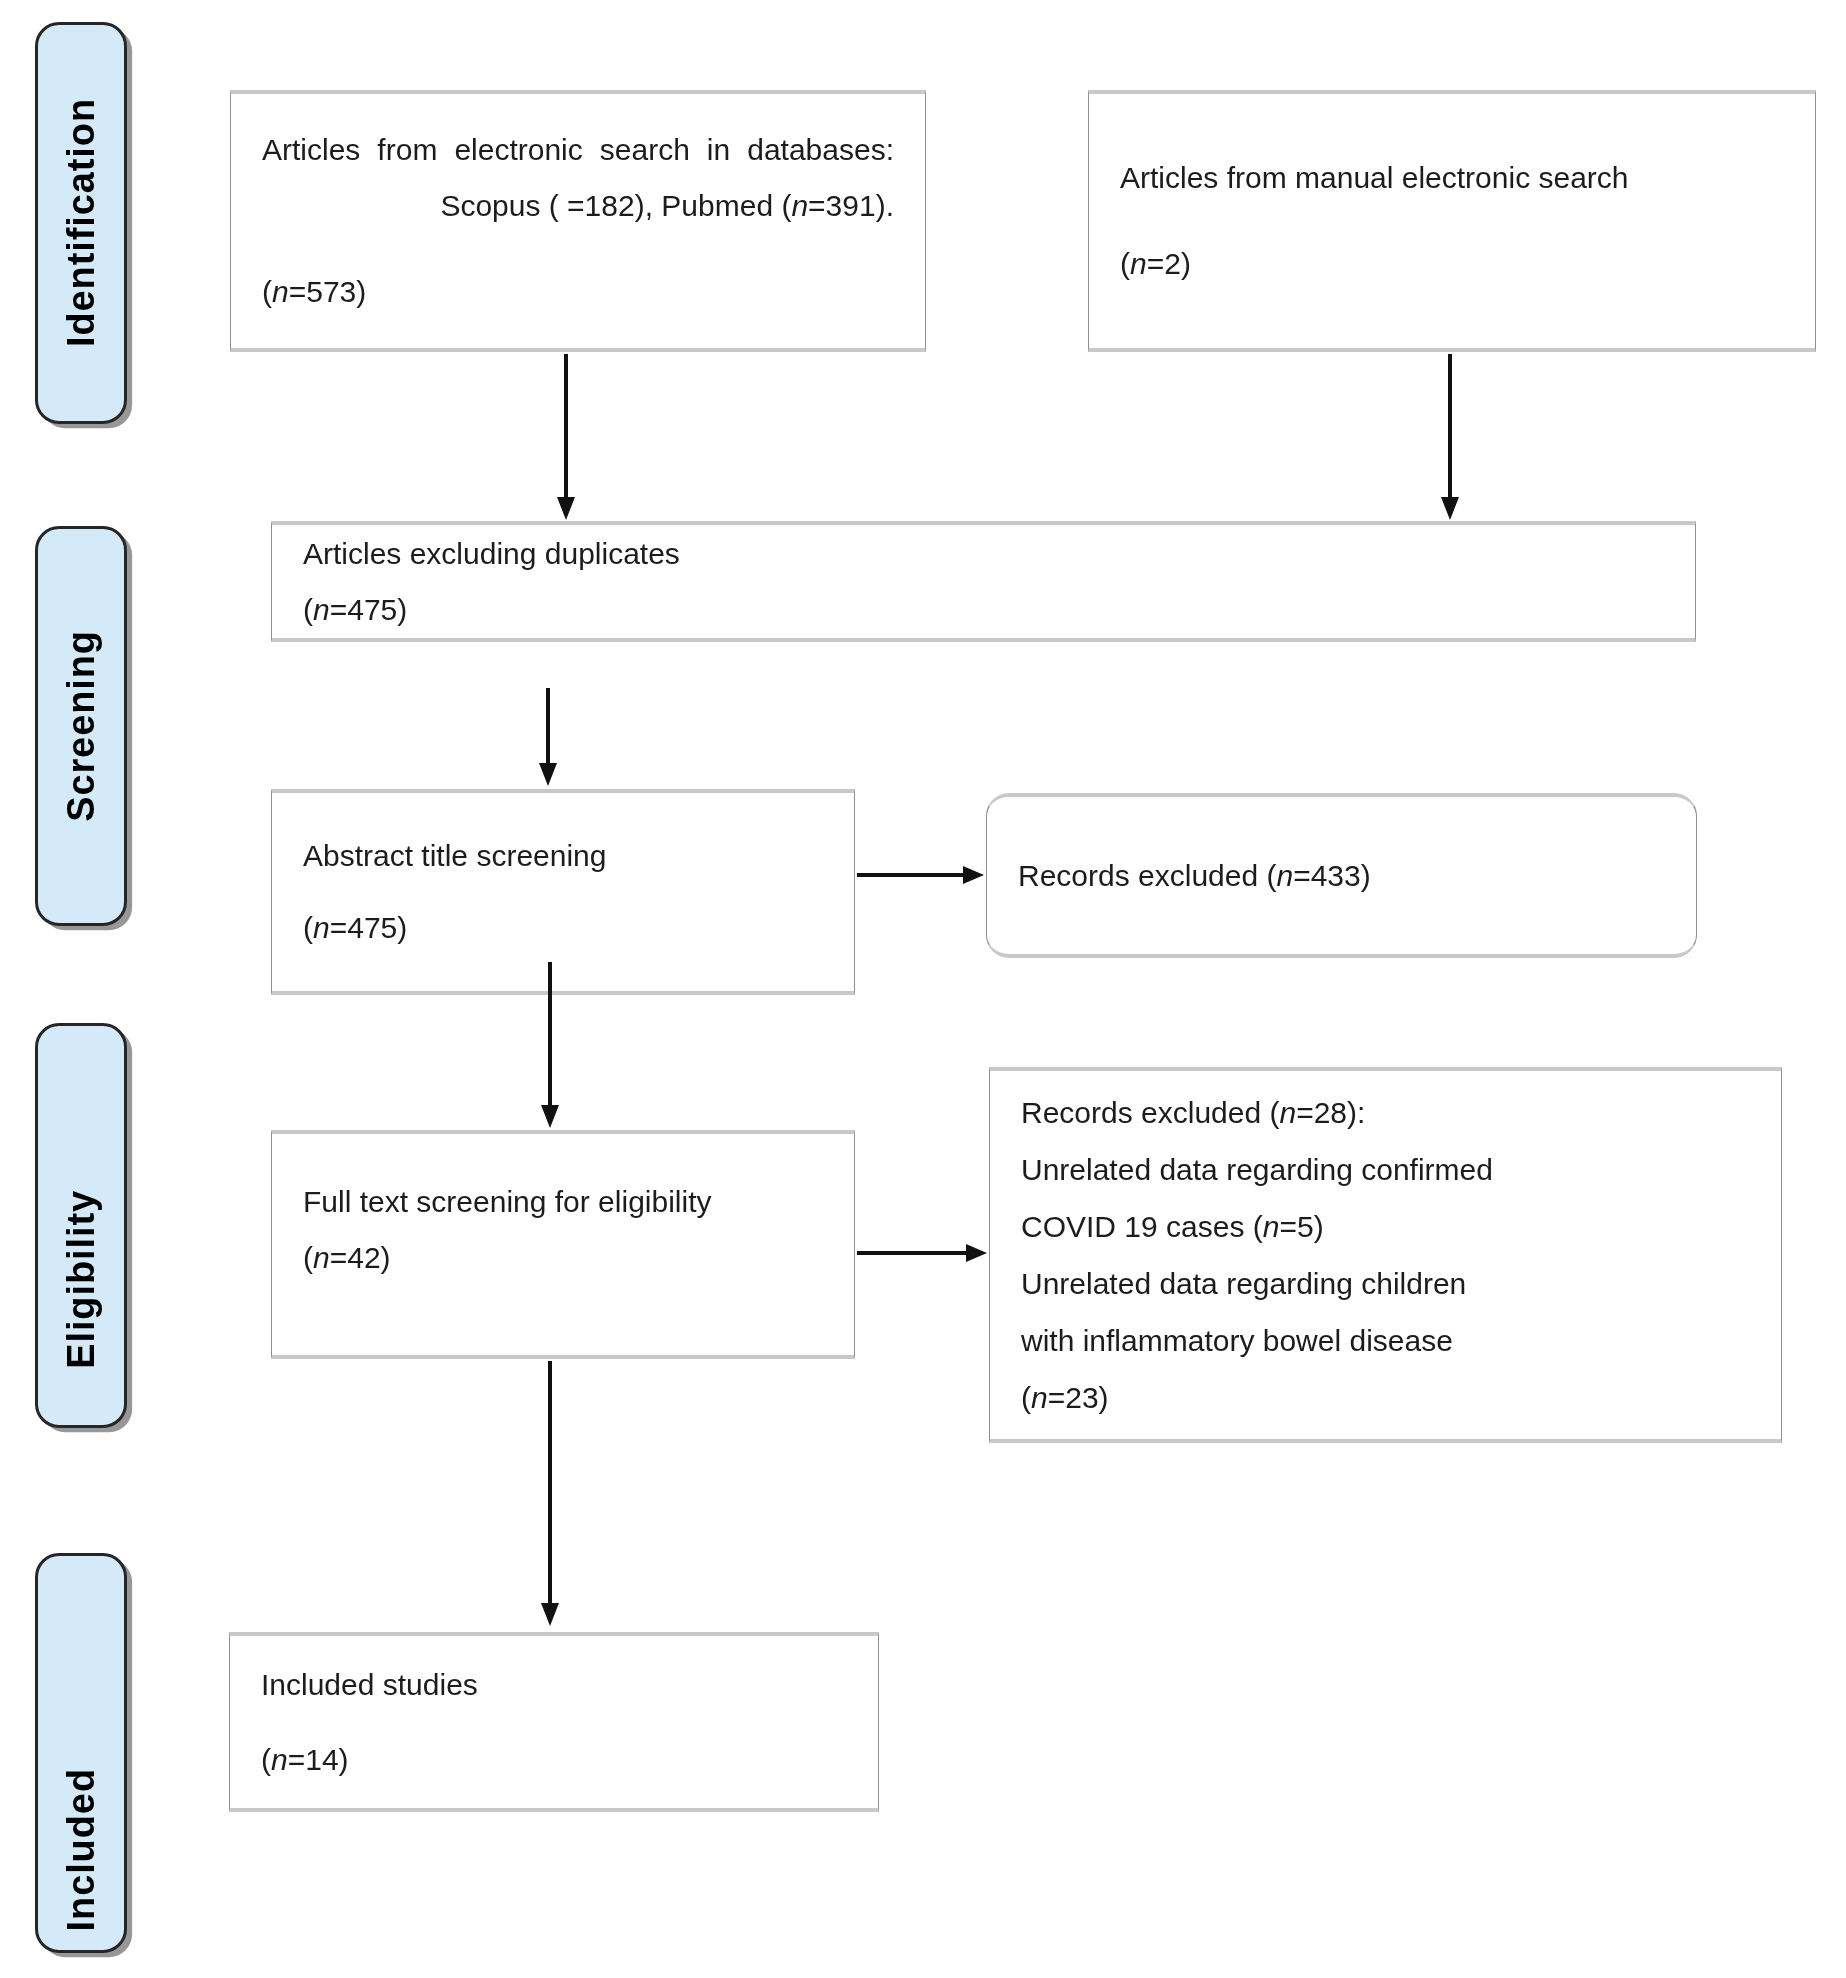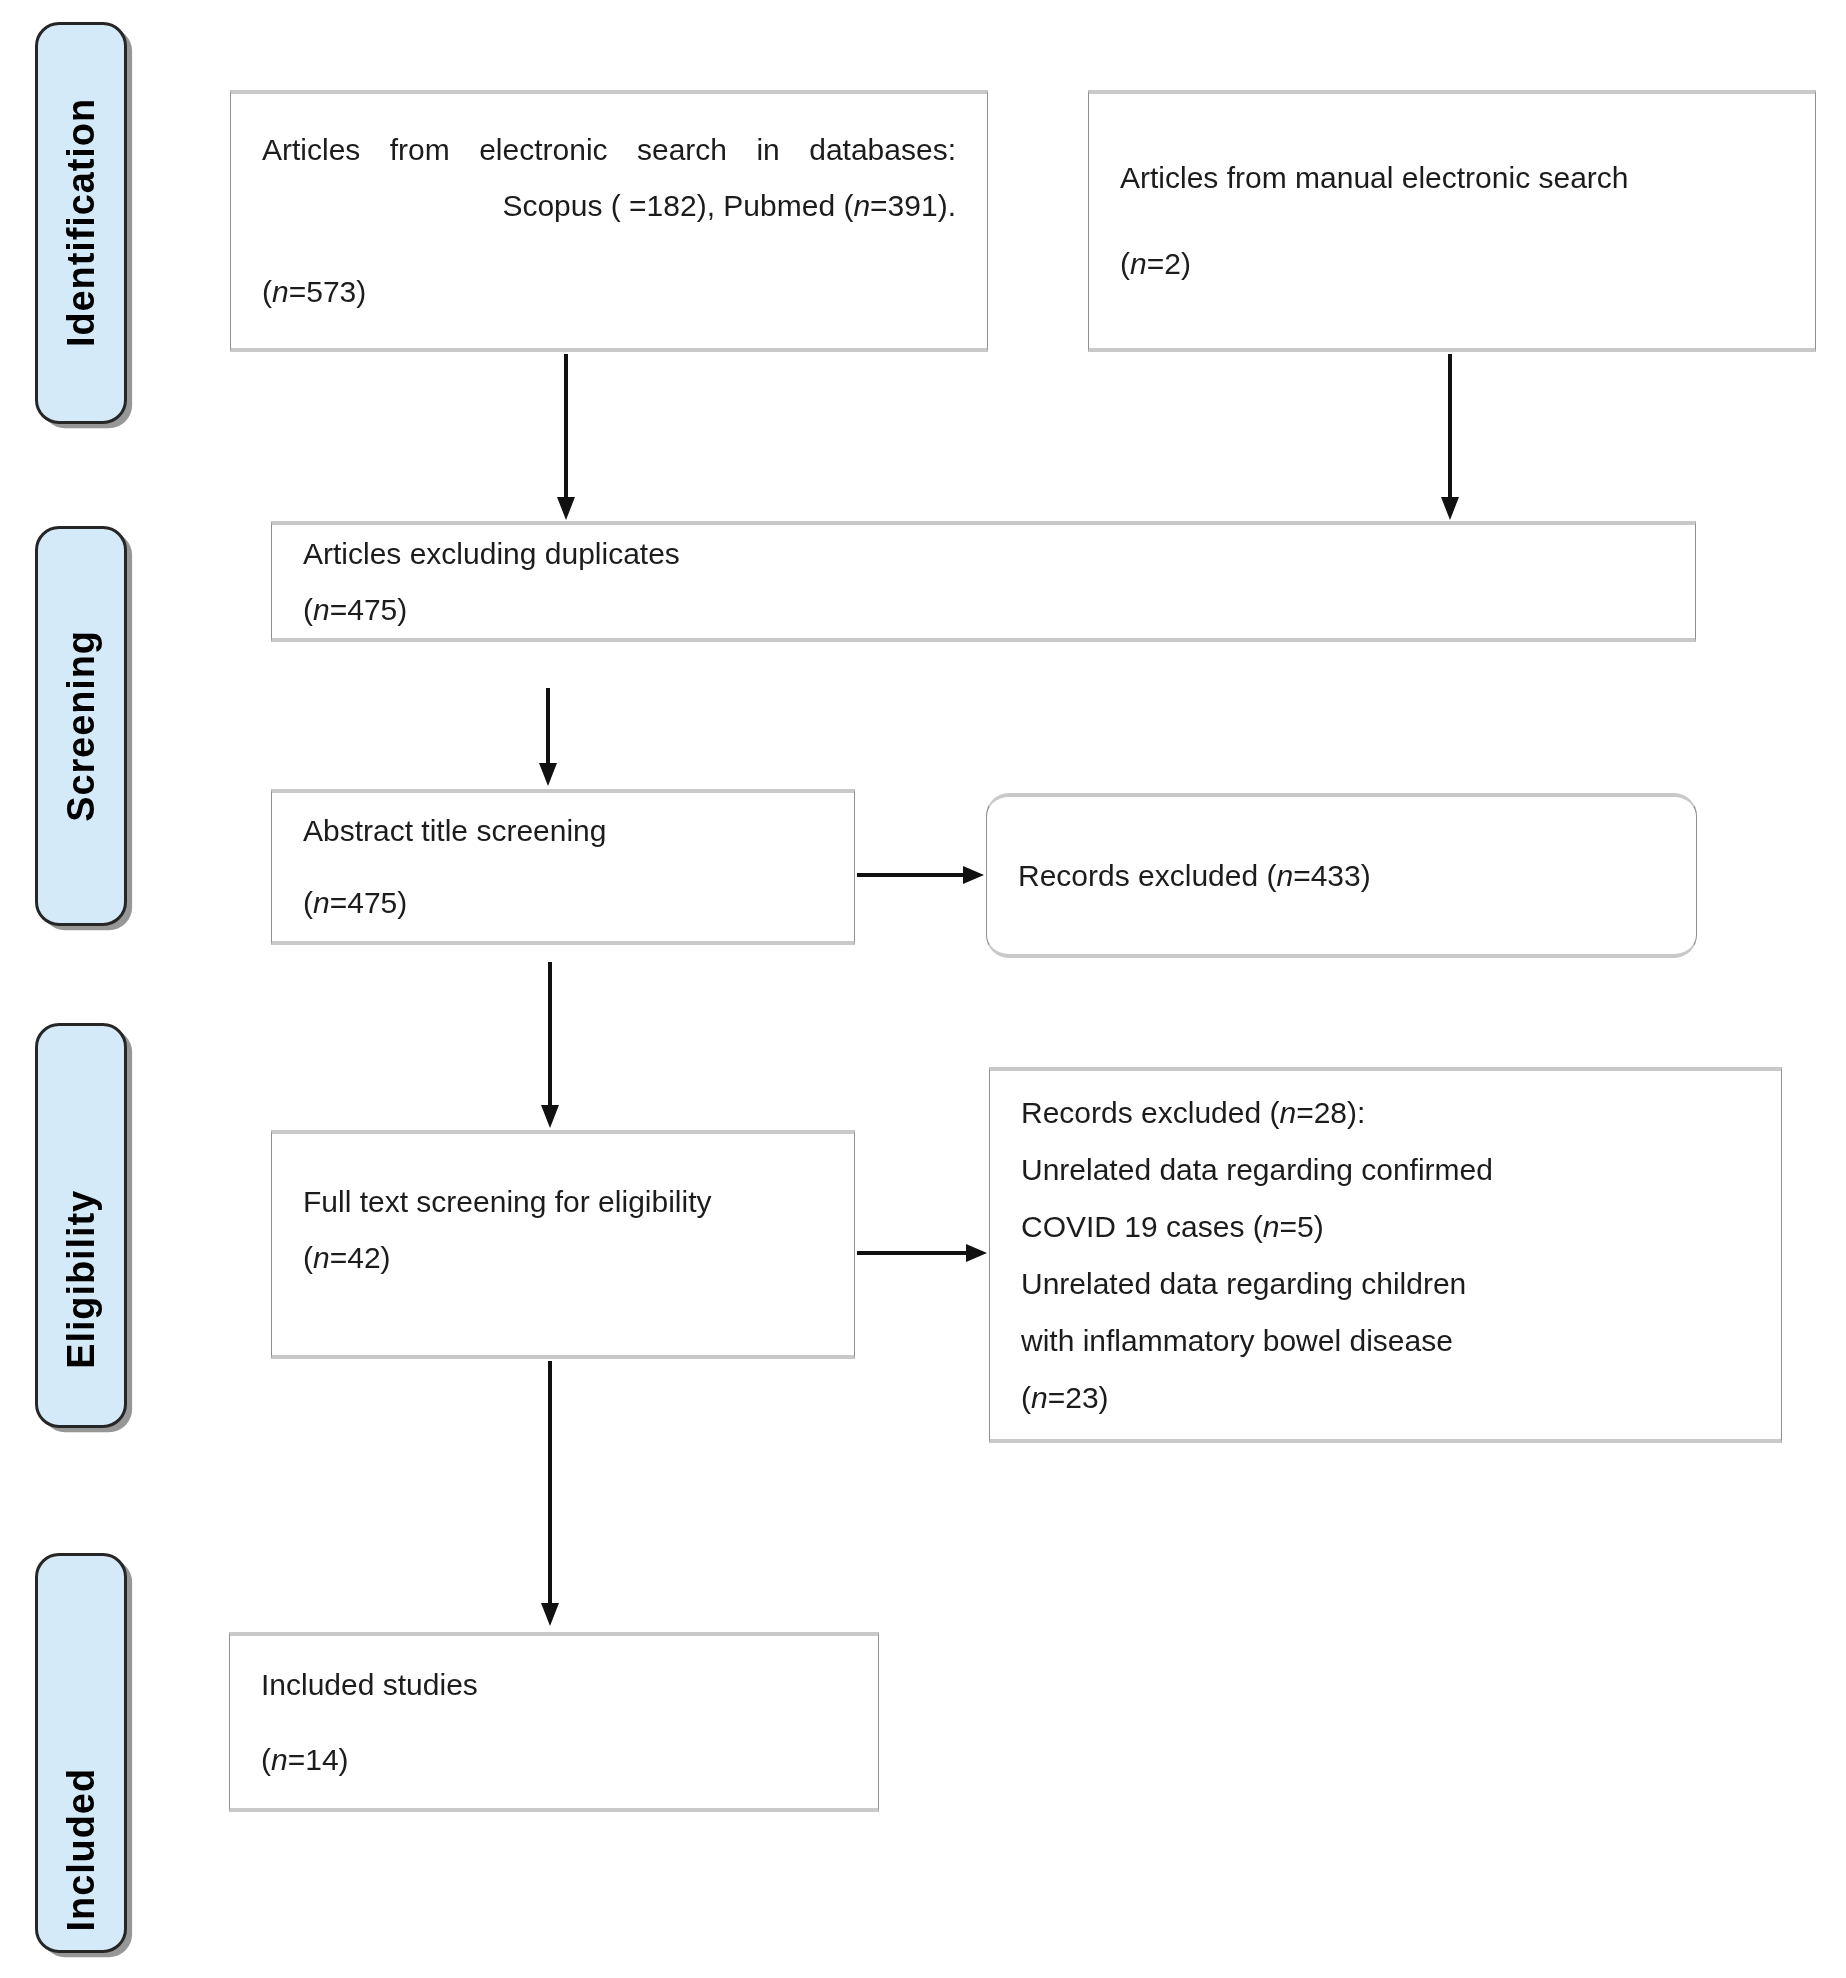--- a/index.html
+++ b/index.html
@@ -58,25 +58,25 @@
     font-size:30px;
     padding:8.7px 31px;
   }
   .fbox .line{line-height:56px;min-height:56px;}
   .fbox .spacer{height:29.5px;}
   .al-c{text-align:left;}
   .al-l{text-align:right;}
   .al-j{text-align:justify;text-align-last:justify;}
   .fbox i{font-style:italic;}
 
-  .b-electronic{left:230px;top:90px;width:758px;height:262px;}
+  .b-electronic{left:230px;top:90px;width:696px;height:262px;}
   .b-manual{left:1088px;top:90px;width:728px;height:262px;}
   .b-duplicates{left:271px;top:521px;width:1425px;height:121px;}
   .b-duplicates .spacer{height:17.4px;}
-  .b-abstract{left:271px;top:789px;width:584px;height:156px;}
+  .b-abstract{left:271px;top:789px;width:584px;height:206px;}
   .b-abstract .spacer{height:15.6px;}
   .b-records1{left:986px;top:793px;width:711px;height:165px;border-radius:23px;}
   .b-fulltext{left:271px;top:1130px;width:584px;height:229px;padding-bottom:38px;}
   .b-records2{left:989px;top:1067px;width:793px;height:376px;}
   .b-records2 .line{line-height:57px;}
   .b-included{left:229px;top:1632px;width:650px;height:180px;}
   .b-included .spacer{height:19px;}
 
   
   .arrow-v{position:absolute;width:3.5px;background:var(--arrow);}

